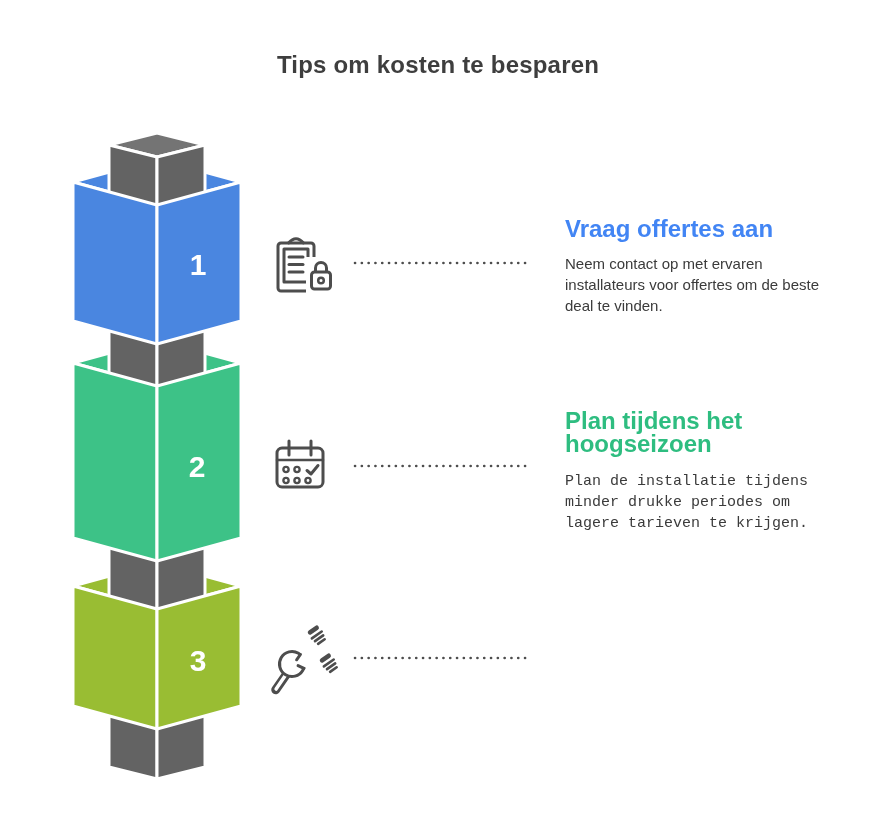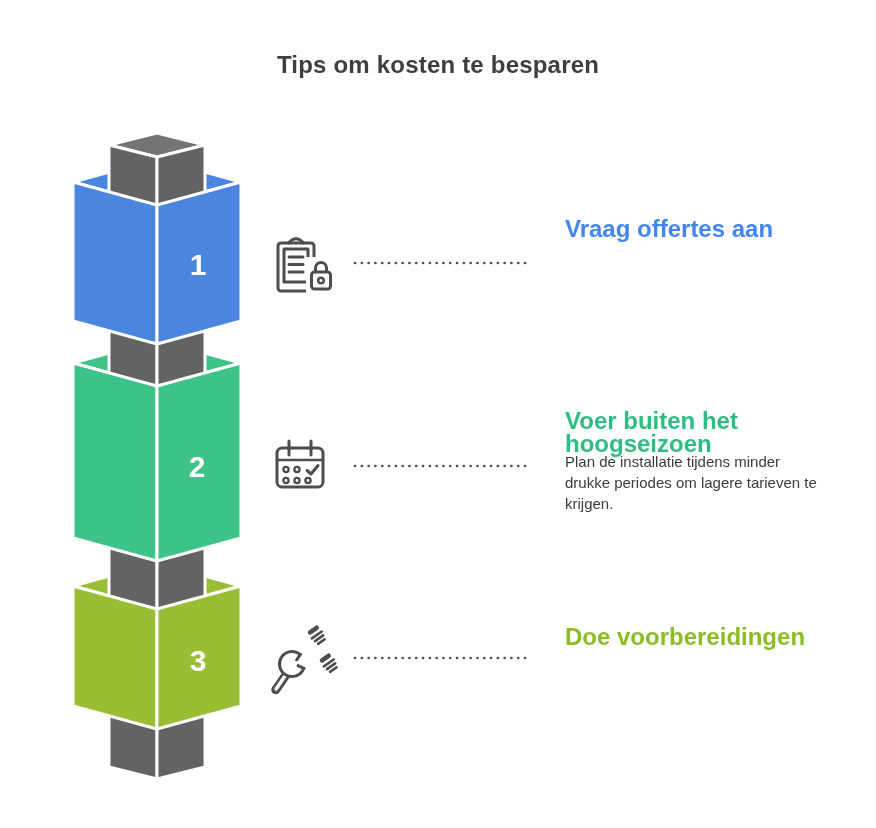--- a/index.html
+++ b/index.html
@@ -131,19 +131,19 @@
     <line x1="2" y1="3" x2="176" y2="3" stroke-width="2.6" stroke-linecap="round" stroke-dasharray="0.1 6.7" stroke="#4d4d4d"></line>
   </svg>
   <svg class="dotted-line" style="left:353px; top:463px;" viewBox="0 0 178 6">
     <line x1="2" y1="3" x2="176" y2="3" stroke-width="2.6" stroke-linecap="round" stroke-dasharray="0.1 6.7" stroke="#4d4d4d"></line>
   </svg>
   <svg class="dotted-line" style="left:353px; top:655px;" viewBox="0 0 178 6">
     <line x1="2" y1="3" x2="176" y2="3" stroke-width="2.6" stroke-linecap="round" stroke-dasharray="0.1 6.7" stroke="#4d4d4d"></line>
   </svg>
 
   <div class="section-heading" style="top: 217px; color: rgb(66, 133, 244);">Vraag offertes aan</div>
+  <div class="section-body" style="top:253px;">Neem contact op met ervaren installateurs voor offertes om de beste deal te vinden.</div>
 
-  <div class="section-heading" style="top: 409px; color: rgb(46, 189, 128);">Voer buiten het hoogseizoen</div>
-  <div class="section-body" style="top:451px;">Plan de installatie tijdens minder drukke periodes om lagere tarieven te krijgen.</div>
+  <div class="section-heading" style="top: 409px; color: rgb(46, 189, 128);">Plan tijdens het hoogseizoen</div>
+  <div class="section-body" style="top:471px;font-family:Liberation Mono, monospace;">Plan de installatie tijdens minder drukke periodes om lagere tarieven te krijgen.</div>
 
-  <div class="section-heading" style="top: 625px; color: rgb(138, 189, 37);">Doe voorbereidingen</div>
 
 </div>
 
 </body></html>

